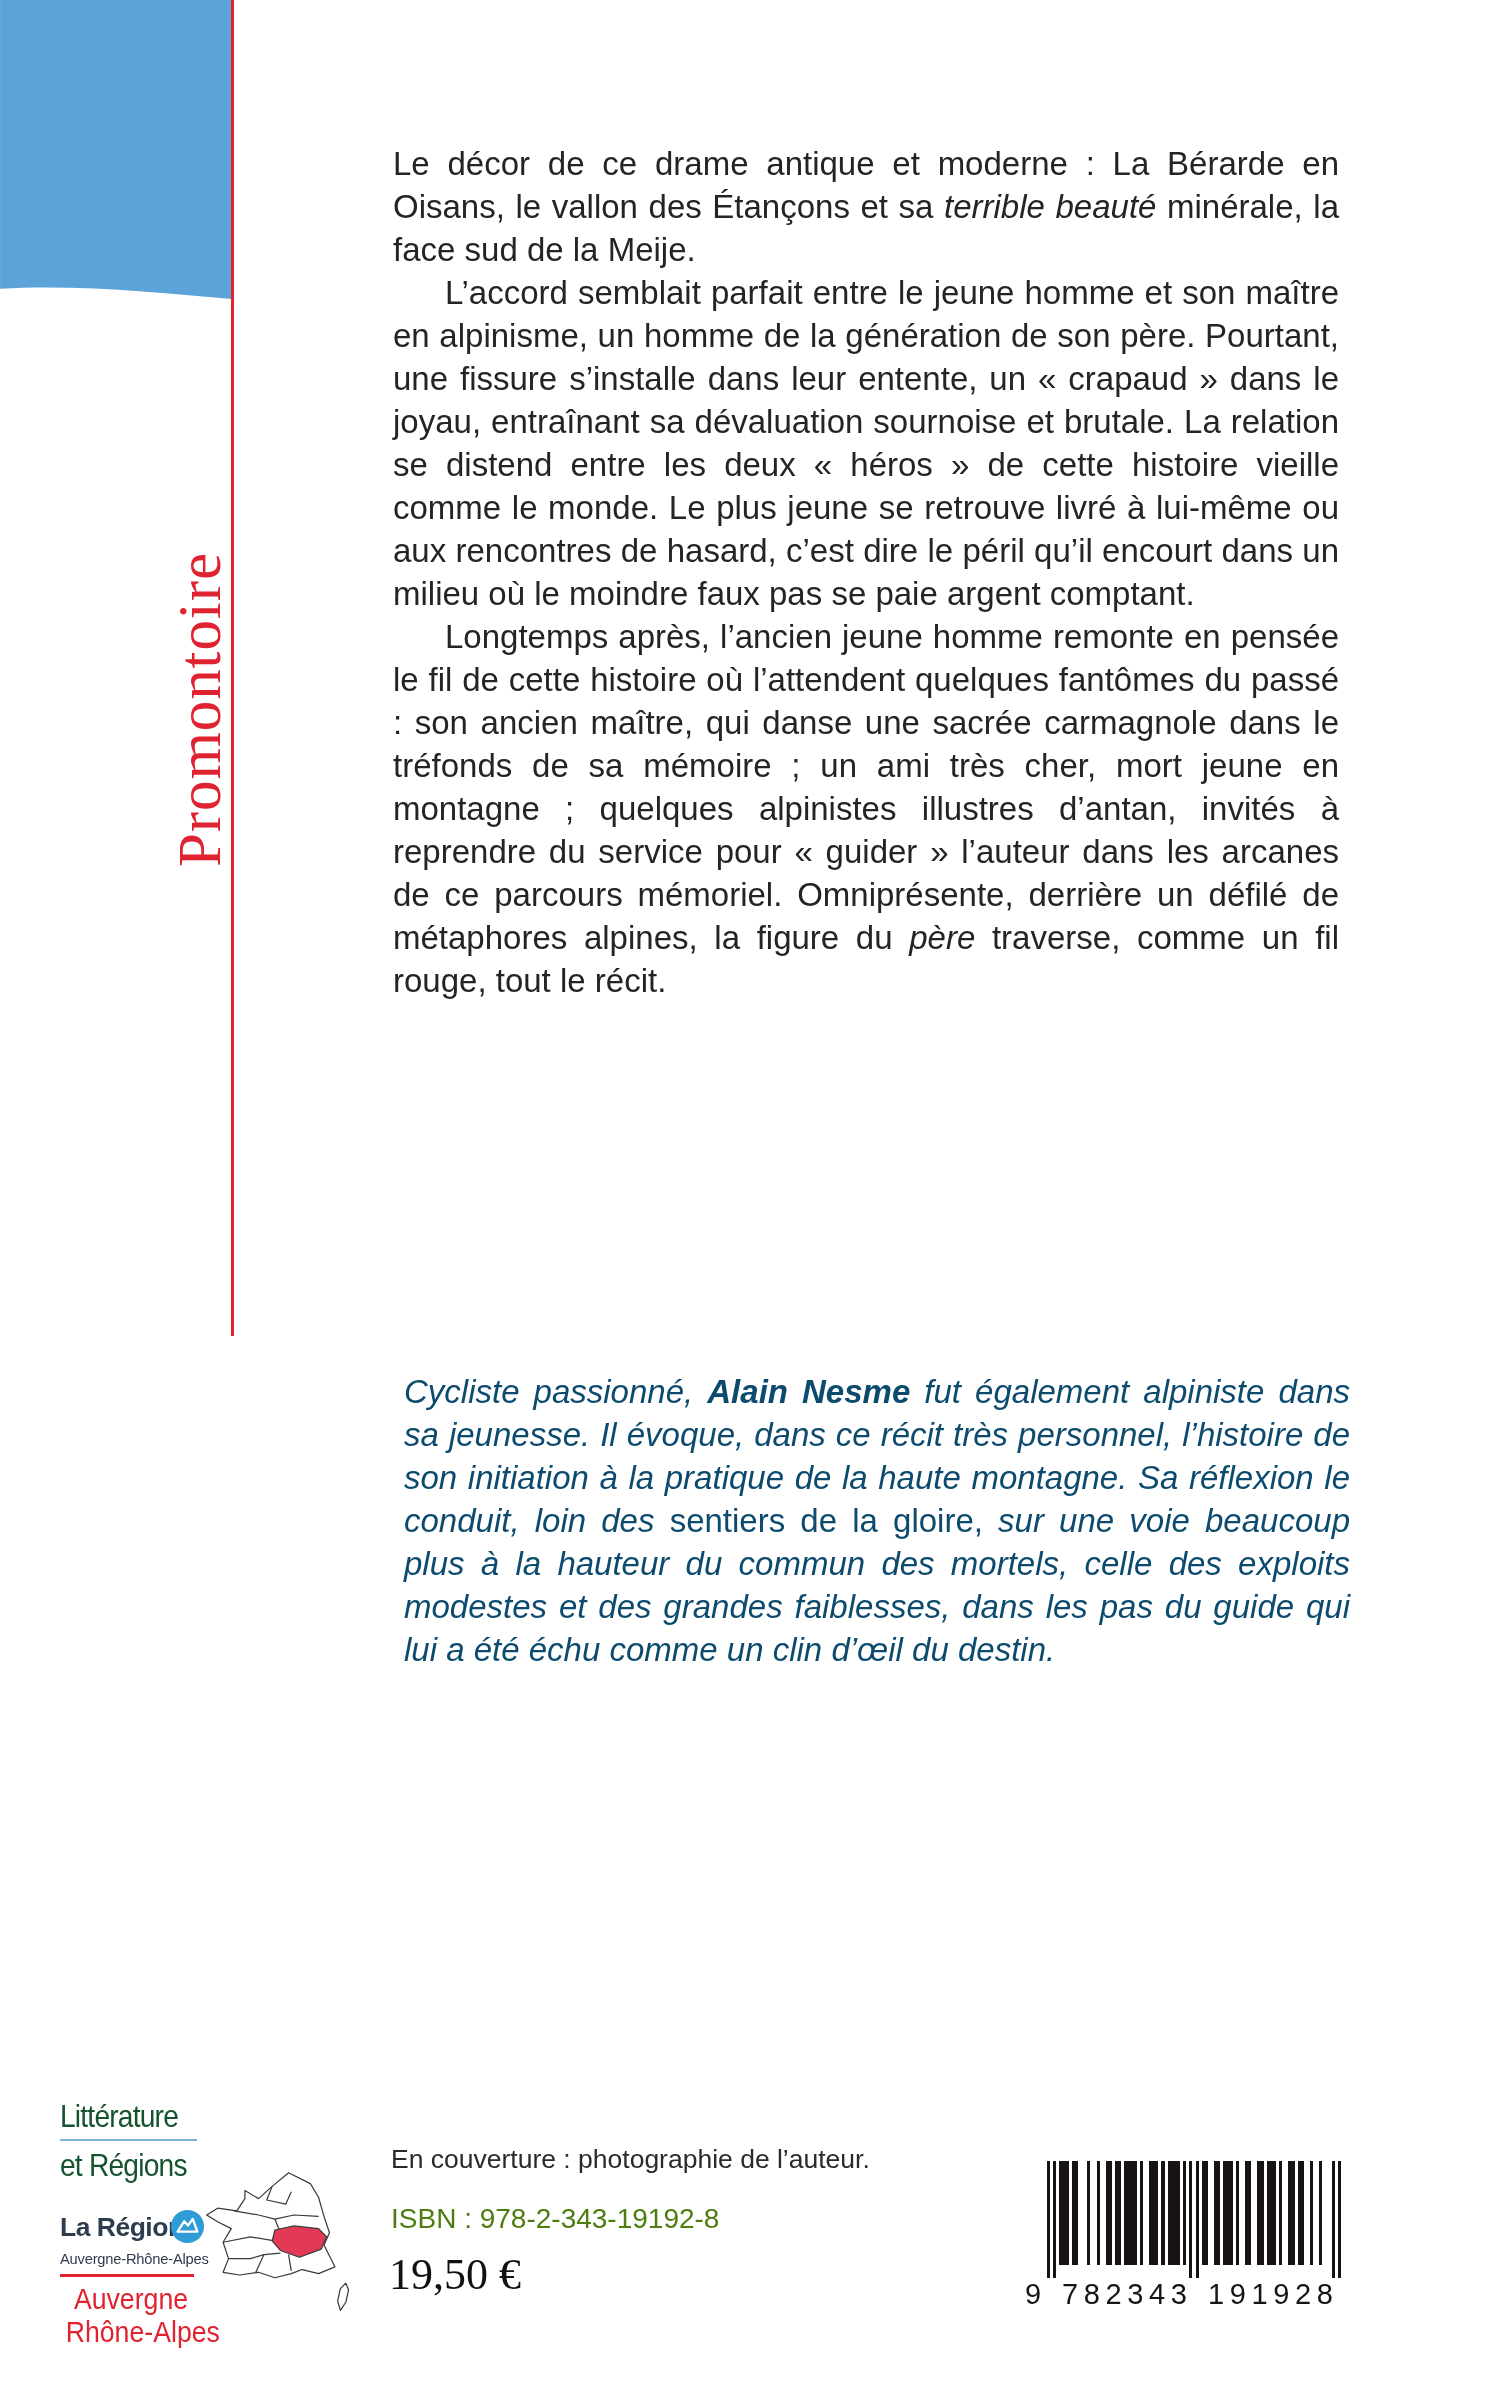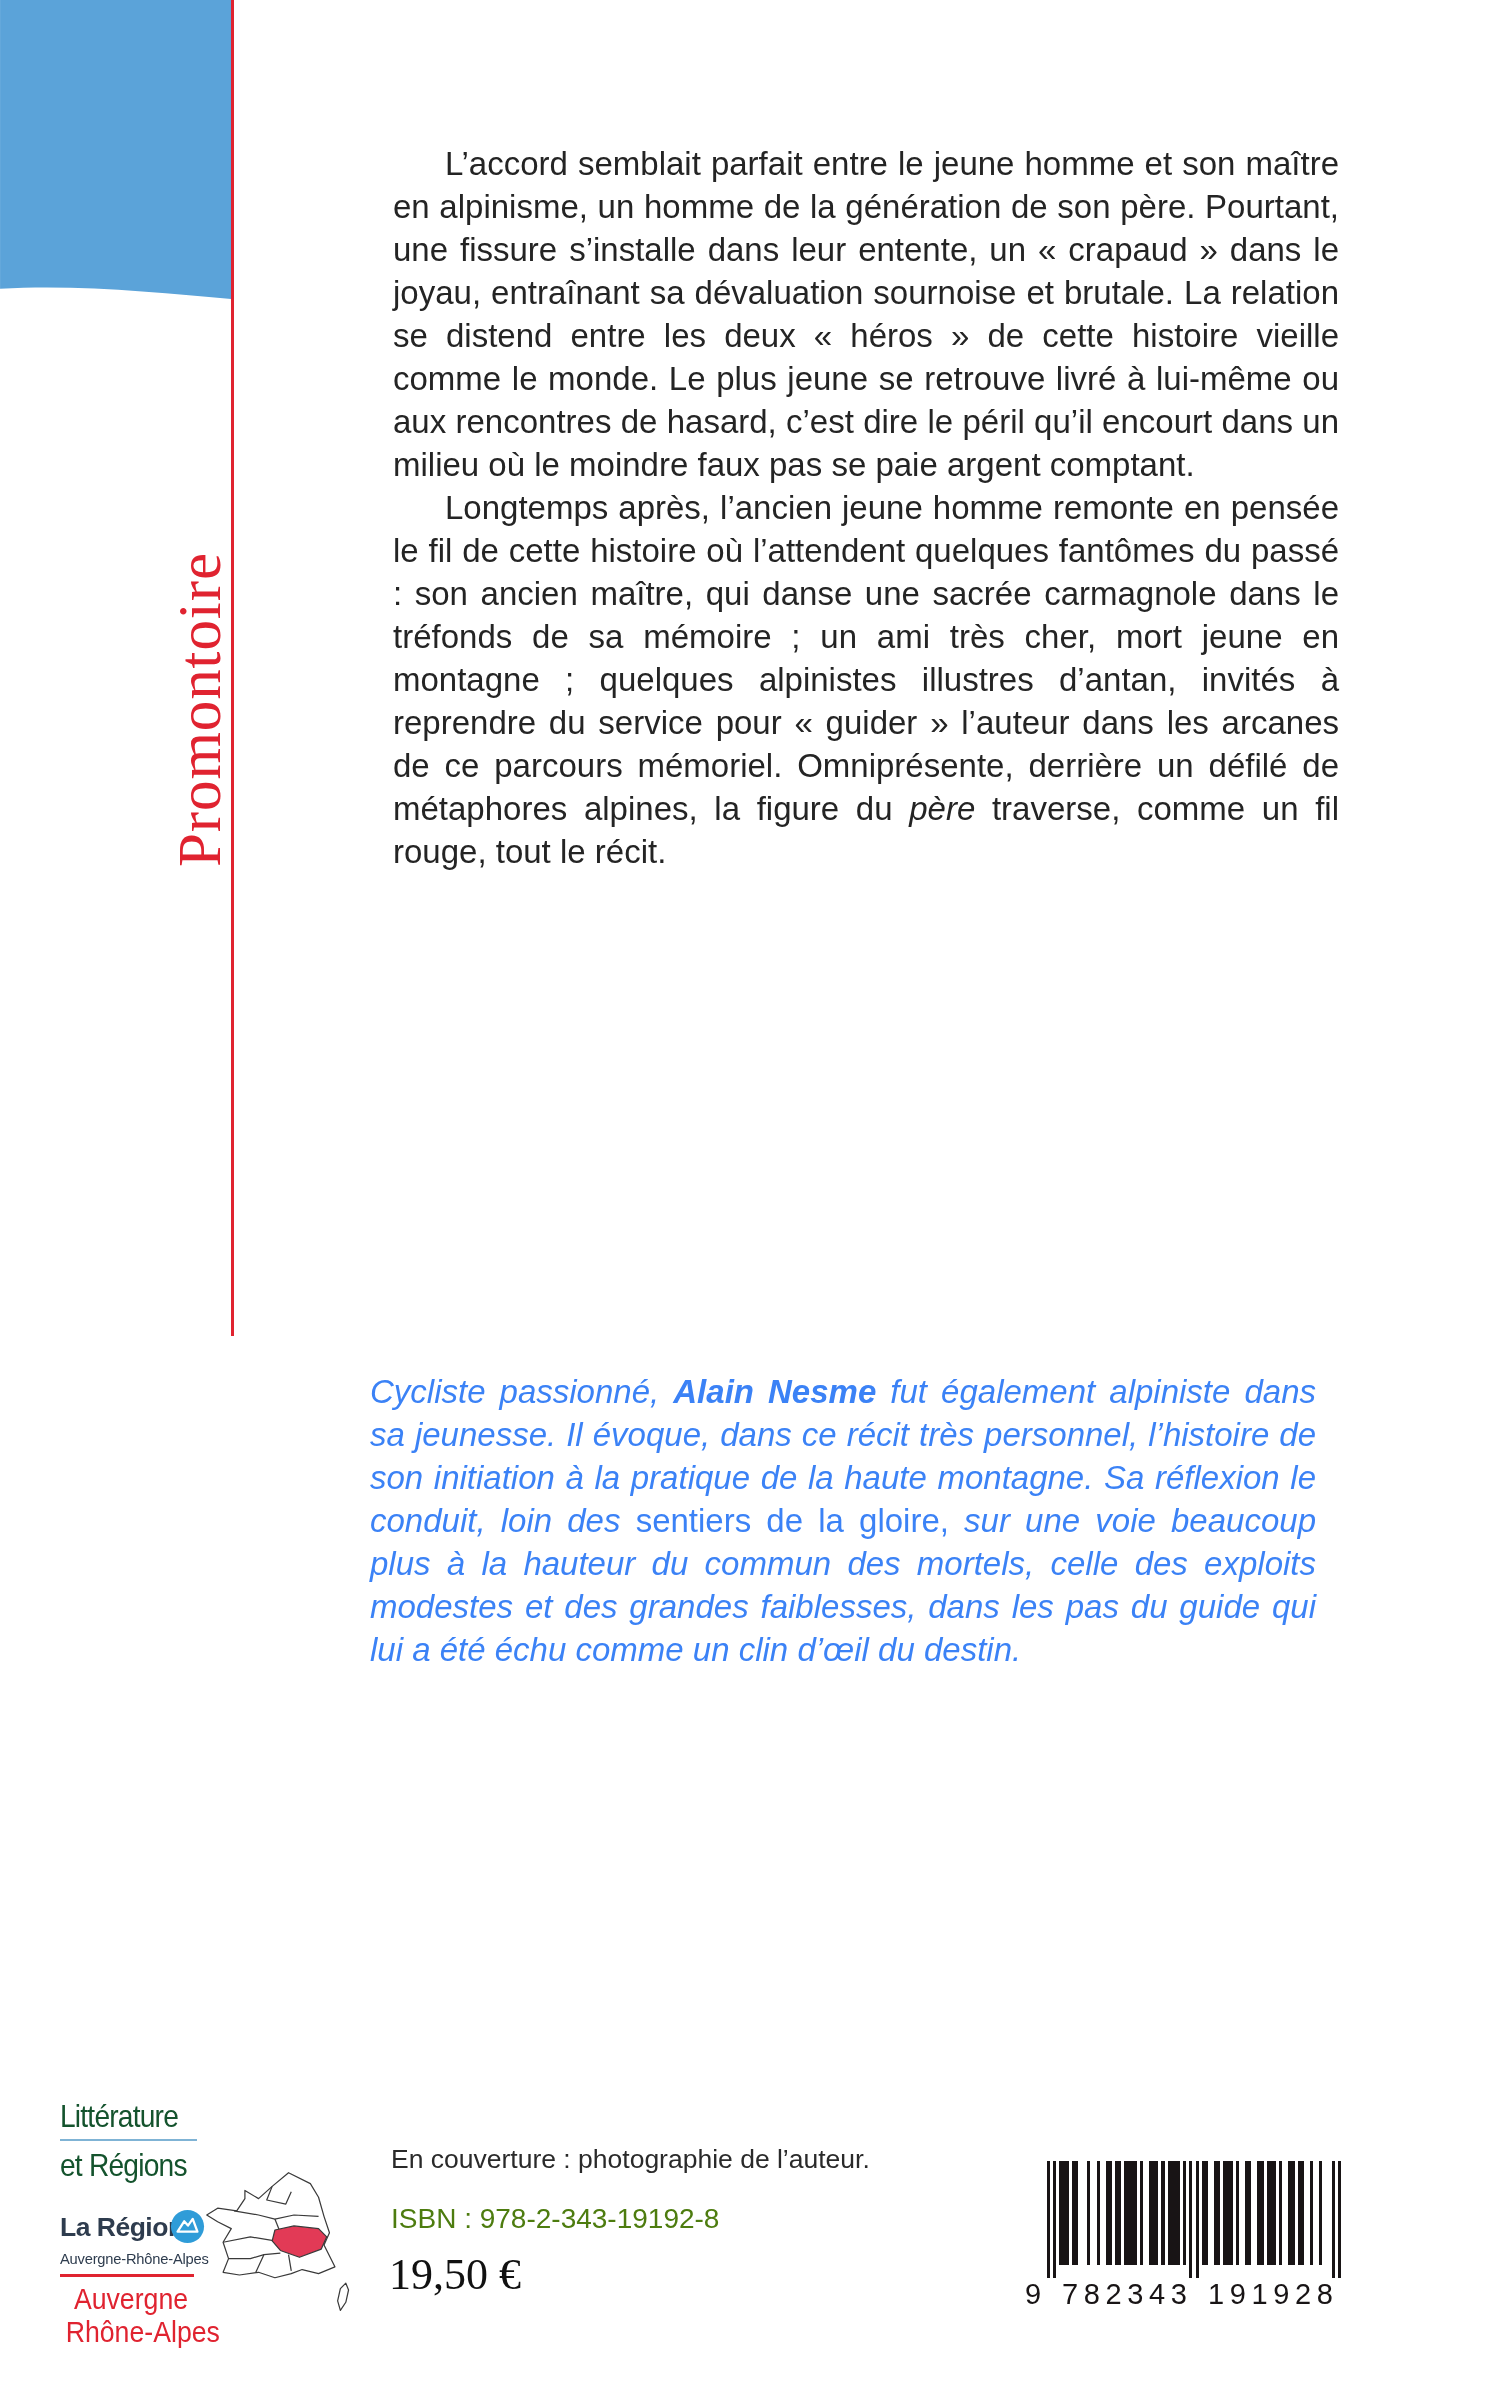--- a/index.html
+++ b/index.html
@@ -24,22 +24,22 @@
   }
   
   .synopsis{
     position:absolute;left:393px;top:142px;width:946px;
     font-size:33px;line-height:43px;text-align:justify;color:#242424;
   }
   .synopsis p{margin:0;}
   .synopsis p.indent{text-indent:52px;}
   
   .author-note{
-    position:absolute;left:370px;top:1370px;width:946px;
-    font-size:33px;line-height:43px;text-align:justify;color:#3b82f6;
+    position:absolute;left:404px;top:1370px;width:946px;
+    font-size:33px;line-height:43px;text-align:justify;color:#0c4a6e;
   }
   .author-note p{margin:0;}
   .r{font-style:normal;font-weight:normal;}
   .i{font-style:italic;}
   .bi{font-style:italic;font-weight:bold;}
   
   .collection-logo{position:absolute;left:60px;top:2097px;width:161px;color:#14532d;}
   .collection-logo .word{font-size:32px;letter-spacing:-0.9px;transform:scaleX(0.88);transform-origin:left center;white-space:nowrap;line-height:38px;}
   .collection-logo .rule{width:137px;height:1.9px;background:#7fb3d5;margin:3.8px 0 5.7px 0;}
   
@@ -74,20 +74,21 @@
 
   <svg class="blob" width="234" height="303" viewBox="0 0 247 320">
     <path d="M0 0 H247 V316 C170 309 80 300 0 305 Z" fill="#5ba3d9"></path>
   </svg>
 
   <div class="spine-line"></div>
 
   <div class="spine-label">Promontoire</div>
 
   <div class="synopsis" id="synopsis">
+      <p><span class="r">Le décor de ce drame antique et moderne : La Bérarde en Oisans, le vallon des Étançons et sa </span><span class="i">terrible beauté</span><span class="r"> minérale, la face sud de la Meije.</span></p>
       <p class="indent"><span class="r">L’accord semblait parfait entre le jeune homme et son maître en alpinisme, un homme de la génération de son père. Pourtant, une fissure s’installe dans leur entente, un « crapaud » dans le joyau, entraînant sa dévaluation sournoise et brutale. La relation se distend entre les deux « héros » de cette histoire vieille comme le monde. Le plus jeune se retrouve livré à lui-même ou aux rencontres de hasard, c’est dire le péril qu’il encourt dans un milieu où le moindre faux pas se paie argent comptant.</span></p>
       <p class="indent"><span class="r">Longtemps après, l’ancien jeune homme remonte en pensée le fil de cette histoire où l’attendent quelques fantômes du passé : son ancien maître, qui danse une sacrée carmagnole dans le tréfonds de sa mémoire ; un ami très cher, mort jeune en montagne ; quelques alpinistes illustres d’antan, invités à reprendre du service pour « guider » l’auteur dans les arcanes de ce parcours mémoriel. Omniprésente, derrière un défilé de métaphores alpines, la figure du </span><span class="i">père</span><span class="r"> traverse, comme un fil rouge, tout le récit.</span></p>
     </div>
 
   <div class="author-note" id="author-note">
       <p><span class="i">Cycliste passionné, </span><span class="bi">Alain Nesme</span><span class="i"> fut également alpiniste dans sa jeunesse. Il évoque, dans ce récit très personnel, l’histoire de son initiation à la pratique de la haute montagne. Sa réflexion le conduit, loin des </span><span class="r">sentiers de la gloire,</span><span class="i"> sur une voie beaucoup plus à la hauteur du commun des mortels, celle des exploits modestes et des grandes faiblesses, dans les pas du guide qui lui a été échu comme un clin d’œil du destin.</span></p>
     </div>
 
   <div class="collection-logo">
     <div class="word">Littérature</div>

